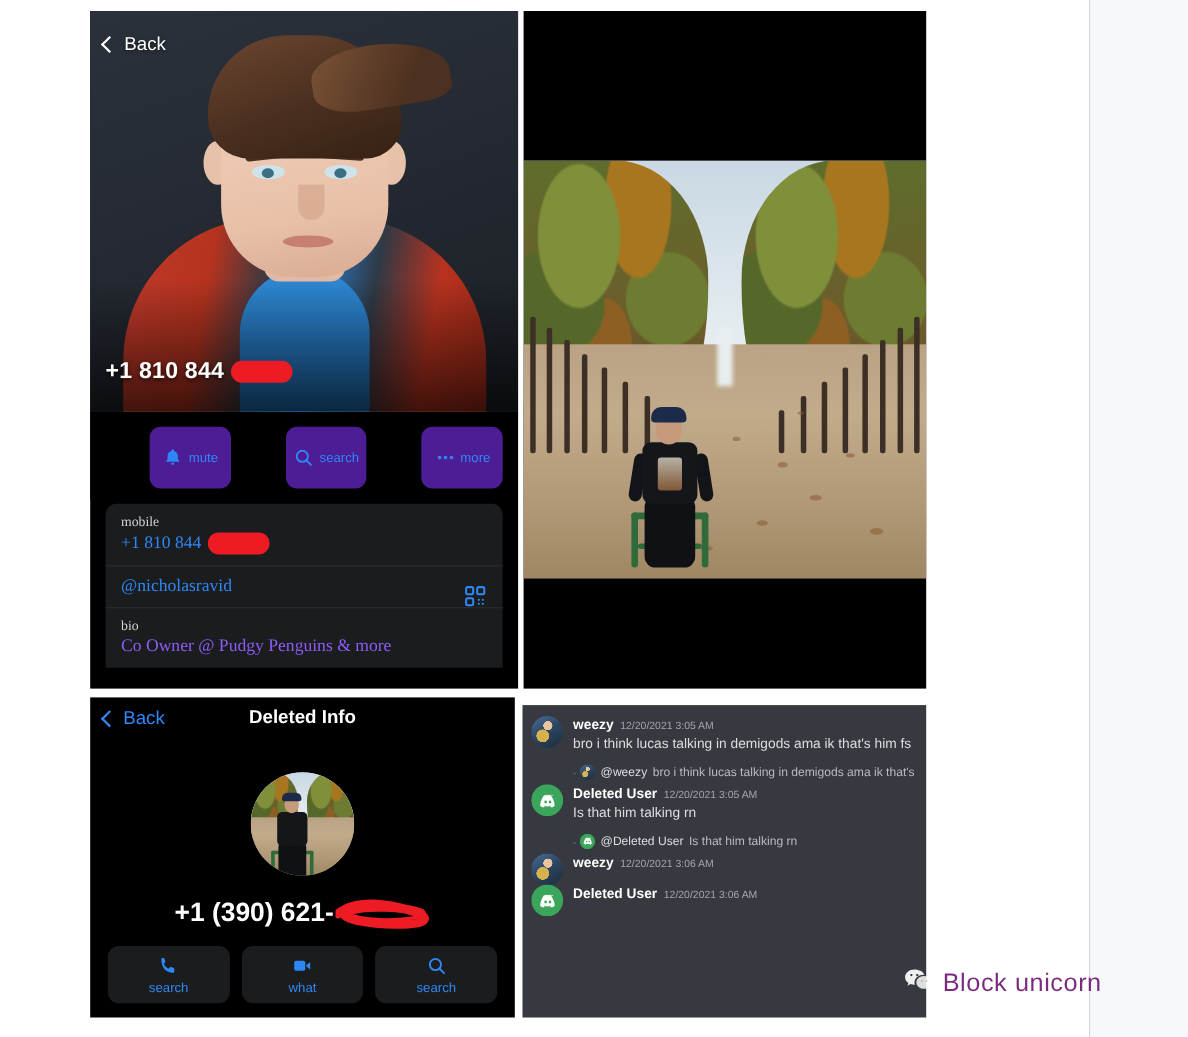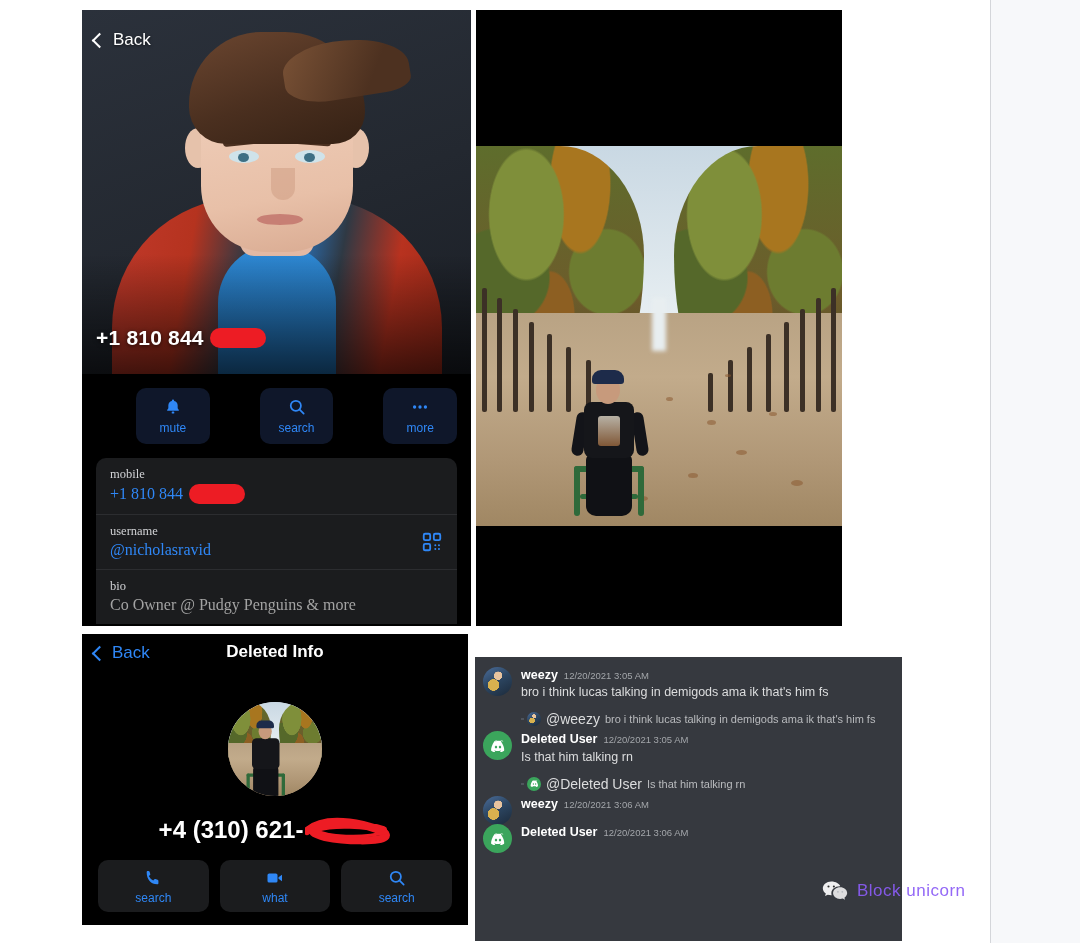--- a/index.html
+++ b/index.html
@@ -107,33 +107,33 @@
     display: flex; align-items: center; gap: 6px;
     text-shadow: 0 1px 4px rgba(0,0,0,.7);
   }
   .redact {
     display: inline-block; background: #ed1c24; border-radius: 11px;
     width: 56px; height: 20px; vertical-align: middle;
   }
 
   .act-row { display: flex; gap: 10px; padding: 14px 14px 10px 14px; background: #000; }
   .act-btn {
-    flex: 1; height: 56px; background: #0f172a; border-radius: 10px;
-    display: flex; flex-direction: column; align-items: center; justify-content: center;
+    flex: 1; height: 56px; background: #4c1d95; border-radius: 10px;
+    display: flex; align-items: center; justify-content: center;
     gap: 4px; color: #2f87f6; margin-left: 40px;
   }
   .act-lbl { font-size: 12px; color: #2f87f6; }
   .ico { width: 20px; height: 20px; display: block; }
 
   .info-card { margin: 4px 14px 0 14px; background: #1b1c1e; border-radius: 10px 10px 0 0; }
   .info-row { padding: 9px 14px 10px 14px; position: relative; font-family: Liberation Serif, serif; }
   .info-row + .info-row { border-top: 1px solid #2c2d30; }
   .info-key { font-size: 12.5px; color: #d2d3d6; margin-bottom: 2px; }
   .info-val { font-size: 16px; color: #2f87f6; display: flex; align-items: center; gap: 6px; }
-  .info-val.plain { color: #a3a3a3; }
+  .info-val.plain { color: #8b5cf6; }
   .qr-icon { position: absolute; right: 14px; top: 16px; width: 22px; height: 22px; }
 
   
   #panel-photo { left: 476px; top: 10px; width: 366px; height: 616px; background: #000; }
   .photo-wrap { position: absolute; left: 0; right: 0; top: 136px; height: 380px; overflow: hidden; }
 
   
   .scene { position: absolute; inset: 0; background: linear-gradient(180deg,#cfdbe4 0%,#dfe7ec 40%,#cdbda6 55%,#b49a7c 100%); }
   .sky { position: absolute; left: 0; right: 0; top: 0; height: 58%;
     background: linear-gradient(180deg,#c9d8e3 0%,#e4ecf0 70%,#eef2f2 100%); }
@@ -195,21 +195,21 @@
     margin-top: 20px; display: flex; align-items: center; justify-content: center; gap: 2px; }
   .scribble { display: inline-block; width: 86px; height: 22px; position: relative; }
   .scribble svg { position: absolute; left: 0; top: -4px; }
   .ci-acts { display: flex; gap: 11px; padding: 16px 16px 0 16px; }
   .ci-btn { flex: 1; height: 52px; background: #1b1c1e; border-radius: 10px;
     display: flex; flex-direction: column; align-items: center; justify-content: center;
     gap: 3px; }
   .ci-lbl { font-size: 12px; color: #2f87f6; }
 
   
-  #panel-discord { left: 475px; top: 641px; width: 427px; height: 284px; background: #36393f; margin-top: 16px; }
+  #panel-discord { left: 475px; top: 641px; width: 367px; height: 284px; background: #36393f; }
   .msg { position: relative; padding: 3px 8px 2px 46px; }
   .msg.grouped-top { margin-top: 7px; }
   .avatar40 { position: absolute; left: 8px; top: 3px; width: 29px; height: 29px;
     border-radius: 50%; overflow: hidden; }
   .av-weezy { width: 100%; height: 100%;
     background:
       radial-gradient(circle at 52% 30%, #e8c49f 0 16%, transparent 17%),
       radial-gradient(circle at 36% 62%, #d8b14f 0 22%, transparent 23%),
       linear-gradient(150deg,#4b6d9b 0%,#2d4763 45%,#1c2a3a 100%);
   }
@@ -222,29 +222,29 @@
   .reply {
     position: relative; margin: 8px 8px 1px 46px; padding-left: 6px;
     display: flex; align-items: center; gap: 5px; white-space: nowrap; overflow: hidden;
   }
   .reply-spine {
     position: absolute; left: -27px; top: 7px; width: 30px; height: 9px;
     border-left: 2px solid #4f545c; border-top: 2px solid #4f545c;
     border-top-left-radius: 6px;
   }
   .reply-av { width: 14px; height: 14px; border-radius: 50%; overflow: hidden; flex: 0 0 14px; }
-  .reply-user { color: #dcddde; font-size: 14px; }
+  .reply-user { color: #dcddde; font-size: 11px; }
   .reply-txt { color: #b9bbbe; font-size: 11px; }
   .discord-glyph { width: 16px; height: 12px; }
 
   
   .watermark {
     position: absolute; left: 822px; top: 880px;
-    display: flex; align-items: center; gap: 9px;
-    color: #8b5cf6; font-size: 17px; letter-spacing: .5px;
+    display: flex; gap: 9px;
+    color: #701a75; font-size: 23px; letter-spacing: .5px;
     opacity: .92; mix-blend-mode: normal;
   }
   .wm-ico { width: 26px; height: 22px; }
 </style>
 </head>
 <body>
 
 <div class="page">
 
   <div class="right-gutter"></div>
@@ -316,21 +316,20 @@
 
       <div class="info-row">
         <div class="info-key">mobile</div>
         <div class="info-val">
           <span>+1 810 844</span>
           <span class="redact"></span>
         </div>
       </div>
 
       <div class="info-row">
-        <div class="info-key">username</div>
         <div class="info-val">
           <span>@nicholasravid</span>
         </div>
         <svg class="qr-icon" viewBox="0 0 24 24" fill="none" stroke="#2f87f6" stroke-width="2">
           <rect x="3" y="3" width="7" height="7" rx="1.5"></rect>
           <rect x="14" y="3" width="7" height="7" rx="1.5"></rect>
           <rect x="3" y="14" width="7" height="7" rx="1.5"></rect>
           <circle cx="15.6" cy="15.6" r="1.1" fill="#2f87f6" stroke="none"></circle>
           <circle cx="19.6" cy="15.6" r="1.1" fill="#2f87f6" stroke="none"></circle>
           <circle cx="15.6" cy="19.6" r="1.1" fill="#2f87f6" stroke="none"></circle>
@@ -426,21 +425,21 @@
           </div>
           <div class="p-legs"></div>
           <div class="p-torso"></div>
           <div class="p-head"></div>
           <div class="p-cap"></div>
         </div>
       </div>
     </div>
 
     <div class="ci-num">
-      <span>+4 (310) 621-</span>
+      <span>+1 (390) 621-</span>
       <span class="scribble">
         <svg width="88" height="30" viewBox="0 0 88 30">
           <path d="M2 16 C16 4, 40 6, 58 10 C74 14, 84 18, 80 22 C74 27, 40 26, 20 22 C8 19, 4 16, 12 13 C28 8, 62 9, 78 15" stroke="#ed1c24" stroke-width="8" fill="none" stroke-linecap="round"></path>
           <path d="M6 14 C24 22, 56 24, 82 17" stroke="#ed1c24" stroke-width="3" fill="none" stroke-linecap="round"></path>
         </svg>
       </span>
     </div>
 
     <div class="ci-acts">
       <div class="ci-btn">

